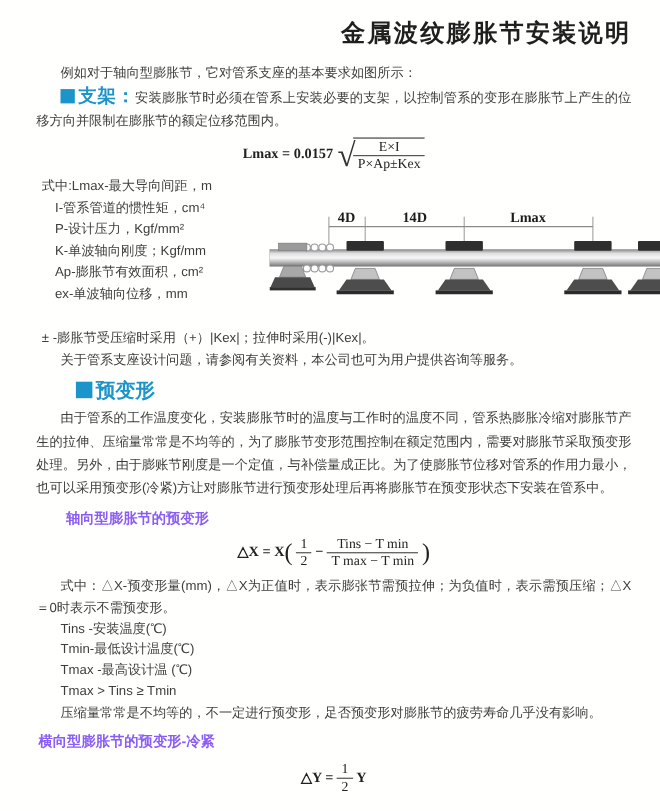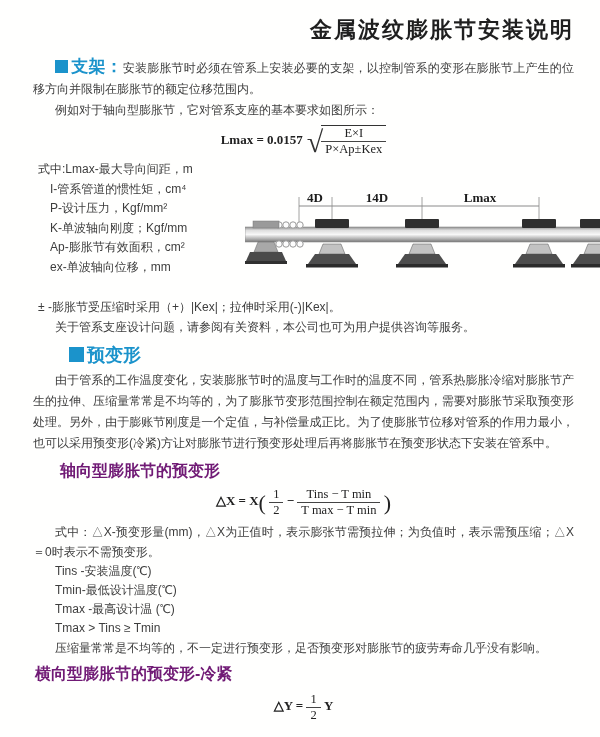--- a/index.html
+++ b/index.html
@@ -14,21 +14,21 @@
     color:#1f1f1f;letter-spacing:2px;line-height:32px;
   }
   p{margin:0;}
   .body-p{line-height:21px;text-align:justify;}
   .indent{text-indent:22px;}
   .sec-label{color:#1b93cb;font-size:17px;font-weight:bold;white-space:nowrap;}
   .sq{display:inline-block;width:13px;height:13px;background:#1b93cb;margin-right:3px;vertical-align:-1px;}
   .sq.big{width:15px;height:15px;vertical-align:-1px;}
   .sec-h{margin:6px 0 3px;font-size:18px;font-weight:bold;color:#1b93cb;line-height:24px;padding-left:36px;}
   .sec-h .sec-h-text{color:#1b93cb;}
-  .sub-h{margin:5px 0 2px;font-size:16px;font-weight:bold;color:#701a75;line-height:24px;}
+  .sub-h{margin:5px 0 2px;font-size:13px;font-weight:bold;color:#8b5cf6;line-height:24px;}
   .sub-h.axial{margin-left:27px;}
   .sub-h.lateral{margin-left:2px;margin-top:4px;}
 
   
   .formula{text-align:center;font-family:"Liberation Serif",serif;font-size:13px;color:#222;}
   .f1{margin:4px 0 2px;}
   .f2{margin:4px 0 4px;}
   .f3{margin:6px 0 8px;}
   .f-lhs{font-weight:bold;margin-right:4px;}
   .frac{display:inline-block;vertical-align:middle;text-align:center;
@@ -55,23 +55,23 @@
   .note-line{line-height:19px;margin-left:22px;}
   .note-p{line-height:20px;text-indent:22px;text-align:justify;}
 </style>
 </head>
 <body>
 
 <div class="page">
 
   <h1 class="title">金属波纹膨胀节安装说明</h1>
 
+  <p class="body-p indent">例如对于轴向型膨胀节，它对管系支座的基本要求如图所示：</p>
+
   <p class="body-p indent"><span class="sec-label"><span class="sq"></span><span>支架：</span></span><span>安装膨胀节时必须在管系上安装必要的支架，以控制管系的变形在膨胀节上产生的位移方向并限制在膨胀节的额定位移范围内。</span></p>
-
-  <p class="body-p indent">例如对于轴向型膨胀节，它对管系支座的基本要求如图所示：</p>
 
   <div class="formula f1">
     <span class="f-lhs">Lmax = 0.0157</span><span class="sqrt-sign">√</span><span class="frac radicand ital"><span class="num">E×I</span><span class="den">P×Ap±Kex</span></span>
   </div>
 
   <div class="fig-row">
     <div class="vars">
       <div class="var-line first">式中:Lmax-最大导向间距，m</div>
       <div class="var-line">I-管系管道的惯性矩，cm⁴</div>
       <div class="var-line">P-设计压力，Kgf/mm²</div>

